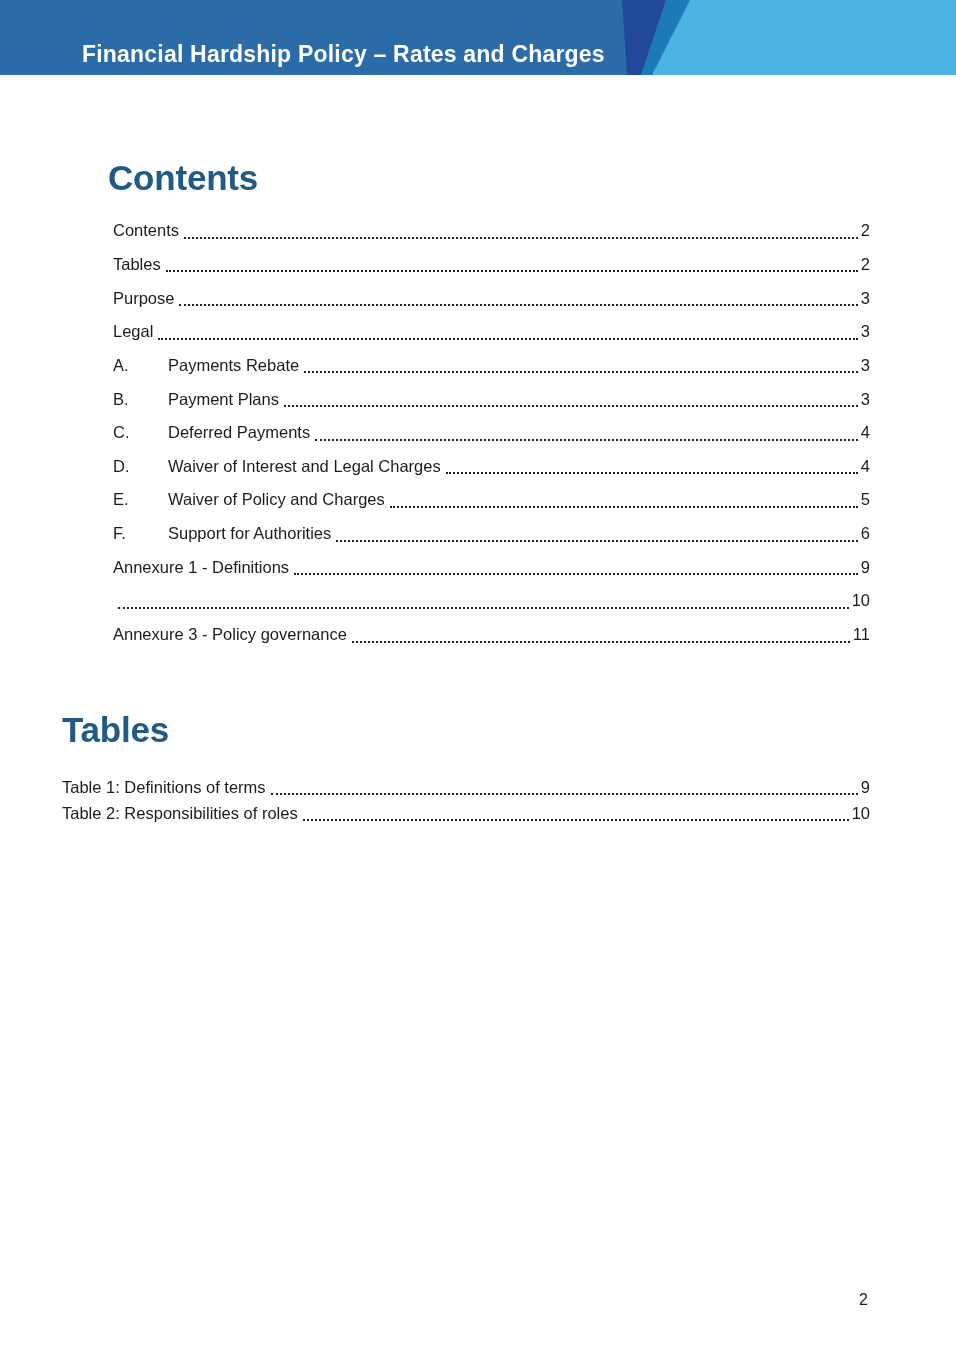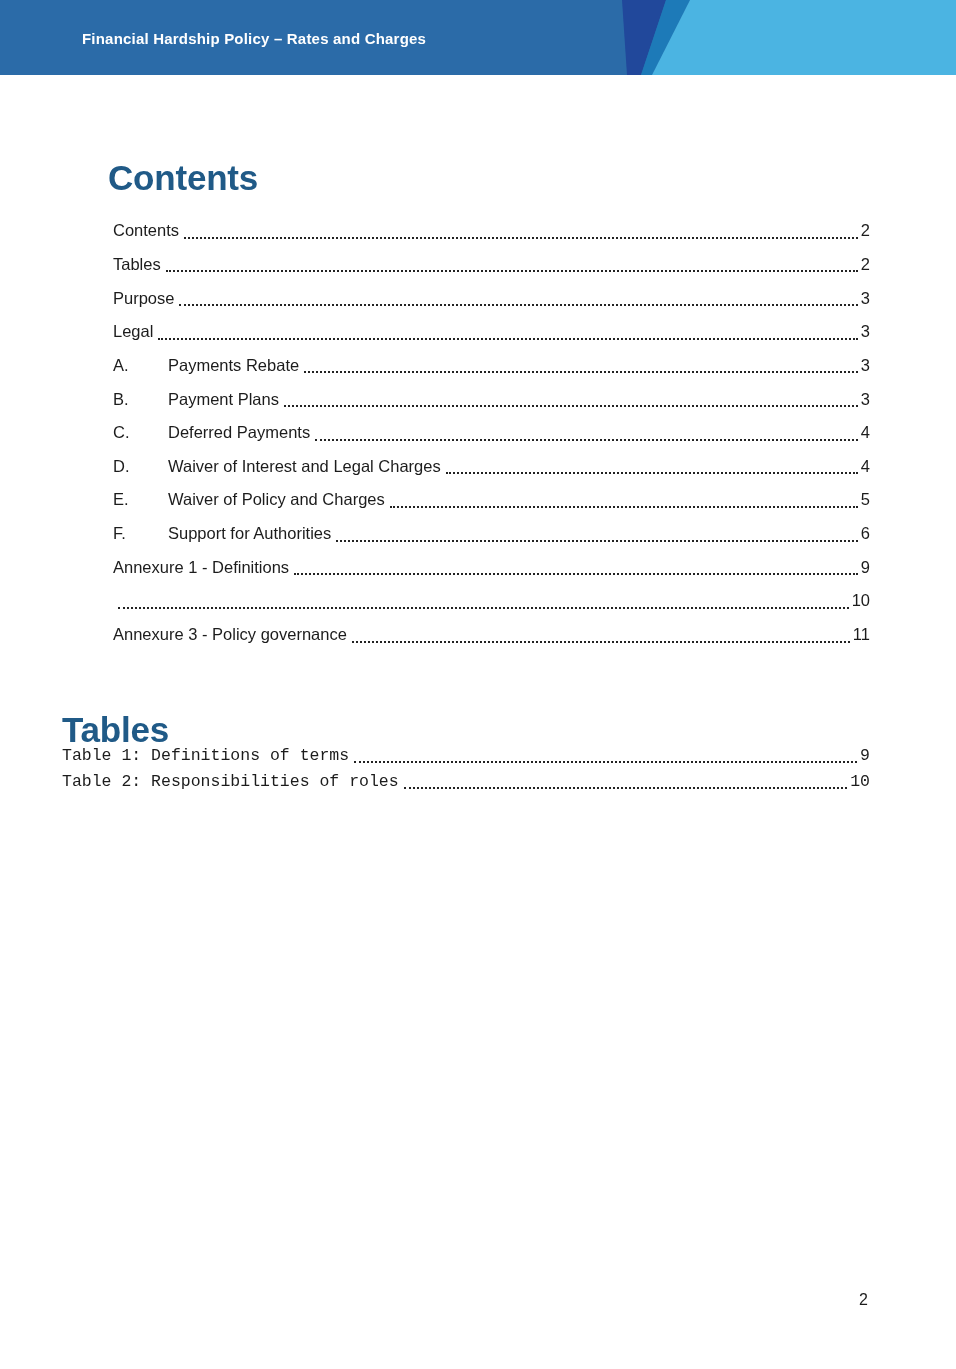--- a/index.html
+++ b/index.html
@@ -15,22 +15,22 @@
   
   .band {
     position: absolute;
     top: 0; left: 0;
     width: 956px; height: 75px;
   }
   .band svg { position: absolute; top: 0; left: 0; display: block; }
   .band-title {
     position: absolute;
     left: 82px;
-    top: 30px;
-    font-size: 15px;
+    top: 41px;
+    font-size: 23px;
     font-weight: 700;
     letter-spacing: 0.2px;
     color: var(--header-title-text, #ffffff);
     white-space: nowrap;
   }
 
   
   .doc-heading {
     position: absolute;
     margin: 0;
@@ -40,21 +40,21 @@
     letter-spacing: -0.2px;
     color: var(--heading-text, #205a87);
     white-space: nowrap;
   }
   #contents-heading { left: 108px; top: 158px; }
   #tables-heading   { left: 62px;  top: 710px; }
 
   
   .toc { position: absolute; }
   #contents-toc { left: 113px; top: 214px; width: 757px; }
-  #tables-toc   { left: 62px;  top: 743px; width: 808px; font-family: Liberation Mono, monospace; }
+  #tables-toc   { left: 62px;  top: 775px; width: 808px; }
 
   .toc-row {
     display: flex;
     align-items: center;
     font-size: 16.5px;
     color: var(--body-text, #1c1c1c);
   }
   #contents-toc .toc-row { height: 33.65px; }
   #tables-toc   .toc-row { height: 25.6px; }
 

